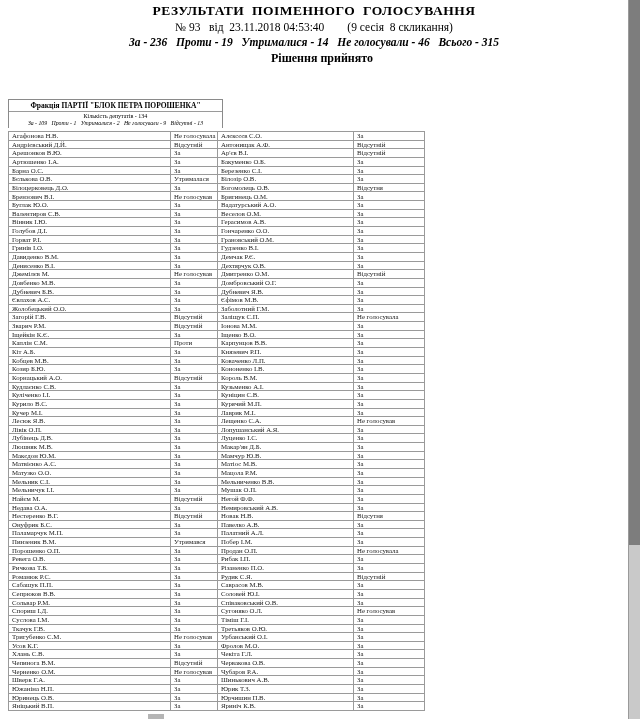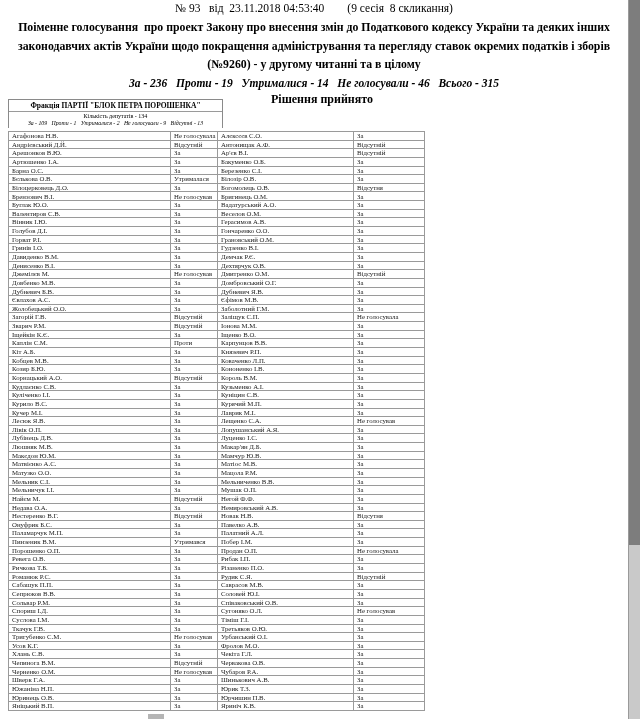--- a/index.html
+++ b/index.html
@@ -37,22 +37,22 @@
   .scroll-track{position:absolute;right:0;top:0;width:11px;height:719px;background:#c9c9c9;border-left:1px solid #9a9a9a;}
   .scroll-thumb{position:absolute;right:0;top:0;width:11px;height:545px;background:#7d7d7d;}
   .next-block-peek{position:absolute;left:148px;top:714px;width:16px;height:5px;background:#b5b5b5;}
 </style>
 </head>
 <body>
 
 <div class="page">
 
   <div class="hdr">
+    <div class="hdr-title">РЕЗУЛЬТАТИ  ПОІМЕННОГО  ГОЛОСУВАННЯ</div>
     <div class="hdr-meta">№ 93   від  23.11.2018 04:53:40        (9 сесія  8 скликання)</div>
-    <div class="hdr-desc">Поіменне голосування  про проект Закону про внесення змін до Податкового кодексу України та деяких інших законодавчих актів України щодо покращення адміністрування та перегляду ставок окремих податків і зборів (№9260) - у другому читанні та в цілому</div>
     <div class="hdr-totals">За - 236   Проти - 19   Утрималися - 14   Не голосували - 46   Всього - 315</div>
     <div class="hdr-decision">Рішення прийнято</div>
   </div>
 
   <div class="faction-box">
     <div class="faction-name">Фракція ПАРТІЇ "БЛОК ПЕТРА ПОРОШЕНКА"</div>
     <div class="faction-count">Кількість депутатів - 134</div>
     <div class="faction-stats">За - 109   Проти - 1   Утрималися - 2   Не голосували - 9   Відсутні - 13</div>
   </div>
 

